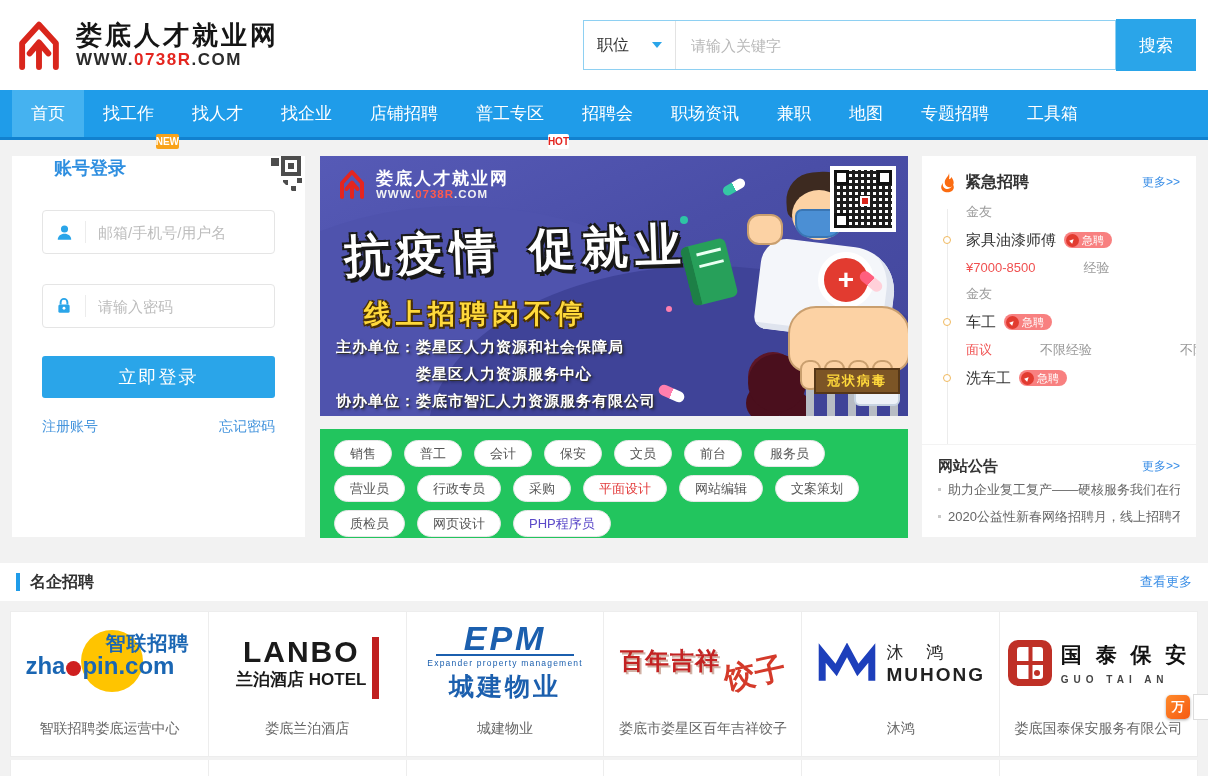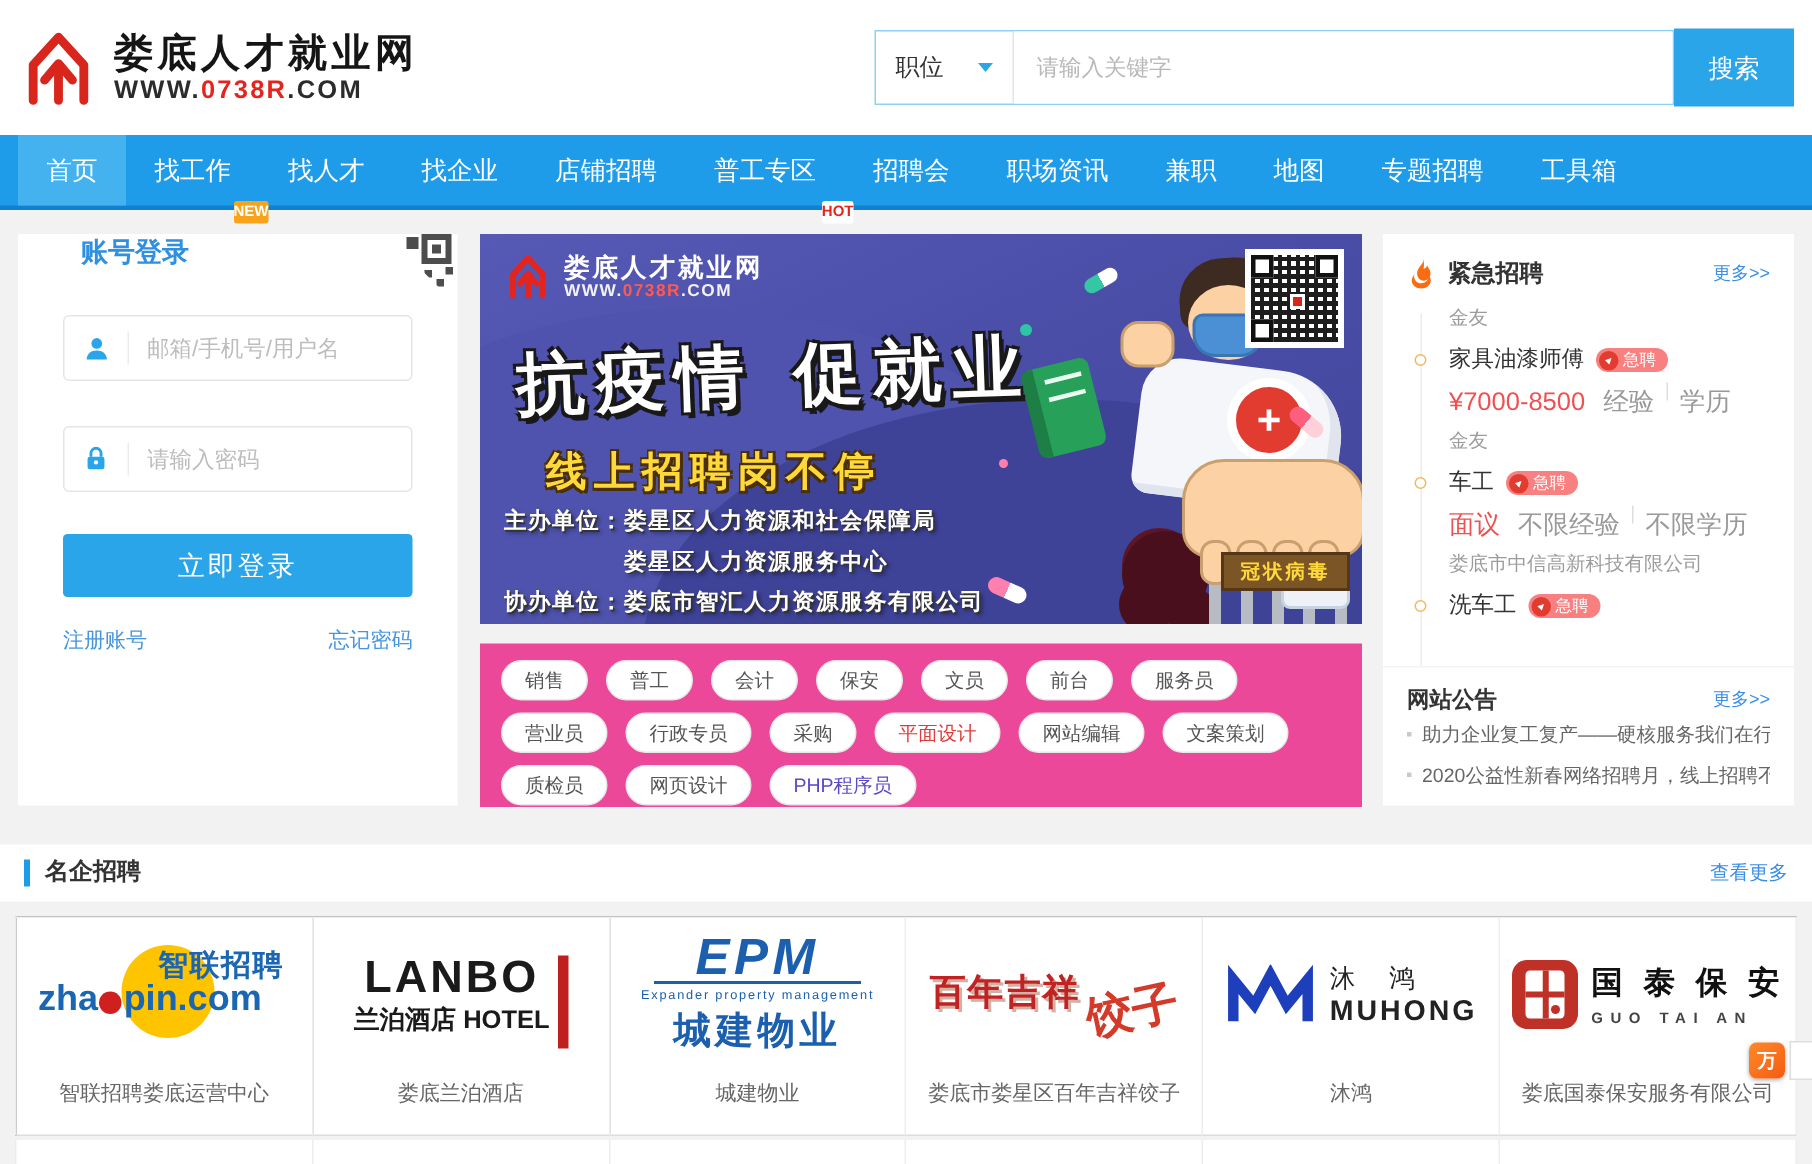--- a/index.html
+++ b/index.html
@@ -90,37 +90,37 @@
   .il-kit span { color:#e23b30; font-weight:900; font-size:20px; line-height:1; }
   .pill { border-radius:7px; }
   .p1 { left:338px; top:232px; width:27px; height:11px; background:linear-gradient(90deg,#ff7fae 50%,#fff 50%); transform:rotate(24deg); }
   .p2 { left:402px; top:26px; width:24px; height:10px; background:linear-gradient(90deg,#35c7a4 50%,#fff 50%); transform:rotate(-30deg); }
   .p3 { right:24px; top:120px; width:26px; height:11px; background:linear-gradient(90deg,#ff5f7e 50%,#ffd0d9 50%); transform:rotate(40deg); }
   .dot { border-radius:50%; }
   .d1 { left:360px; top:60px; width:8px; height:8px; background:#2ec4a5; }
   .d2 { left:560px; top:12px; width:6px; height:6px; background:#ffd93b; }
   .d3 { left:346px; top:150px; width:6px; height:6px; background:#ff7fae; }
   
-  .tags-card { margin-top:13px; width:588px; height:109px; background:#ec4899; padding:11px 14px; display:flex; flex-wrap:wrap; gap:8px 12px; align-content:flex-start; overflow:hidden; }
+  .tags-card { margin-top:13px; width:588px; height:109px; background:#22c55e; padding:11px 14px; display:flex; flex-wrap:wrap; gap:8px 12px; align-content:flex-start; overflow:hidden; }
   .tag { height:27px; line-height:25px; padding:0 15px; border:1px solid #e7e7e7; border-radius:15px; background:#fff; font-size:13px; color:#555; cursor:pointer; }
   
   .right-card { margin-left:14px; width:274px; height:381px; background:#fff; flex:none; display:flex; flex-direction:column; }
   .u-head { display:flex; align-items:center; padding:15px 16px 4px; }
   .u-title { font-size:16px; font-weight:bold; color:#333; margin-left:8px; }
   .more-link { margin-left:auto; font-size:12px; color:#3a8ee6; text-decoration:none; cursor:pointer; }
   .u-list { flex:1; overflow:hidden; position:relative; padding:2px 12px 0 44px; }
   .u-list::before { content:""; position:absolute; left:25px; top:12px; bottom:0; width:1px; background:#ececec; }
   .u-company { font-size:13px; color:#9c9c9c; line-height:26px; white-space:nowrap; overflow:hidden; }
   .u-trow { position:relative; display:flex; align-items:center; line-height:30px; font-size:15px; color:#333; cursor:pointer; white-space:nowrap; }
   .u-trow::before { content:""; position:absolute; left:-23px; width:6px; height:6px; background:#fff; border:1px solid #f0b95e; border-radius:50%; }
   .u-badge { margin-left:8px; height:16px; display:inline-flex; align-items:center; background:#f88080; border-radius:9px; padding:0 8px 0 2px; }
   .u-badge .rk { width:13px; height:13px; background:#e23b30; border-radius:50%; display:flex; align-items:center; justify-content:center; }
   .u-badge .rk b { color:#fff; font-size:7px; transform:rotate(45deg); line-height:1; }
   .u-badge .bt { color:#fff; font-size:11px; margin-left:3px; }
-  .u-sal { font-size:17px; line-height:26px; display:flex; align-items:flex-start; white-space:nowrap; }
+  .u-sal { font-size:13px; line-height:26px; display:flex; align-items:flex-start; white-space:nowrap;gap:36px; }
   .u-sal .sal { color:#f05050; }
   .u-sal .meta { color:#999; margin-left:12px; }
   .u-sal .vsep { width:1px; height:12px; background:#ddd; margin:0 8px; }
   .notice { border-top:1px solid #f3f3f3; padding:12px 16px 0; height:93px; flex:none; }
   .n-head { display:flex; align-items:center; }
   .n-title { font-size:15px; font-weight:bold; color:#333; }
   .n-item { display:flex; align-items:center; font-size:13px; color:#666; line-height:27px; white-space:nowrap; overflow:hidden; cursor:pointer; }
   .n-item .sq { flex:none; width:3px; height:3px; background:#c9c9c9; margin-right:7px; }
   
   .sec-bar { margin-top:25px; background:#fff; height:38px; display:flex; align-items:center; padding:0 16px; }
@@ -363,21 +363,20 @@
             </span>
             <span class="bt">急聘</span>
           </span>
       </div>
       <div class="u-sal">
         <span class="sal">面议</span>
         <span class="meta">不限经验</span>
         <span class="vsep"></span>
         <span class="meta" style="margin-left:0">不限学历</span>
       </div>
-      <div class="u-company">娄底市中信高新科技有限公司</div>
 
       <div class="u-trow">
         <span>洗车工</span>
         <span class="u-badge">
             <span class="rk">
               <b>▲</b>
             </span>
             <span class="bt">急聘</span>
           </span>
       </div>

